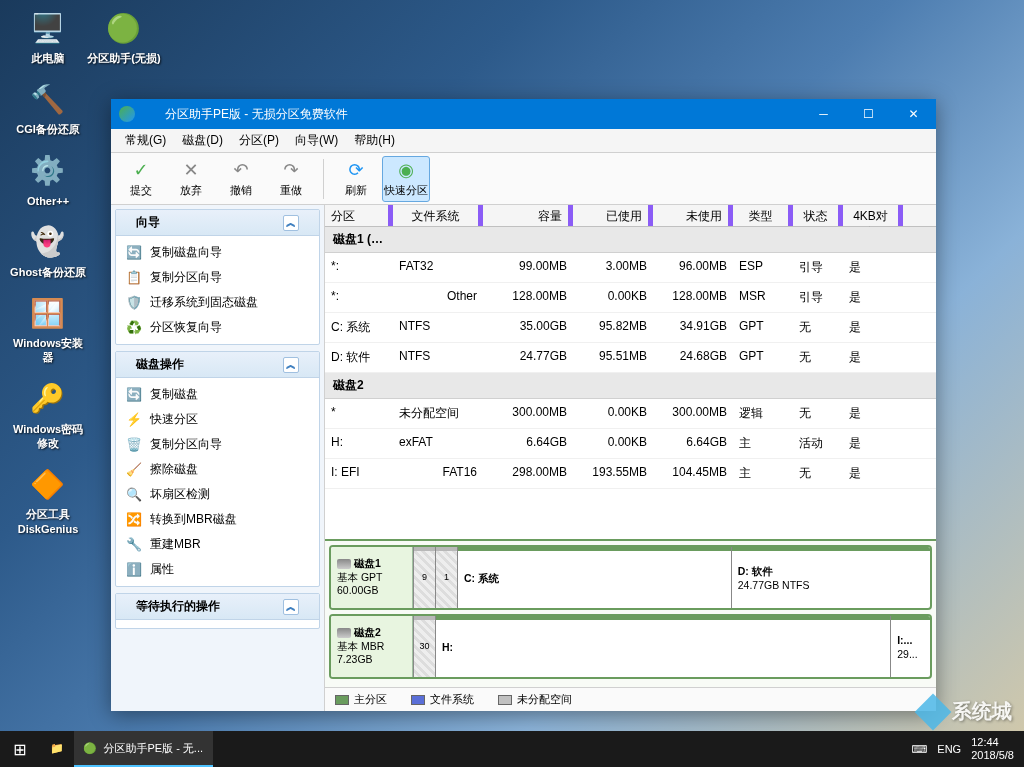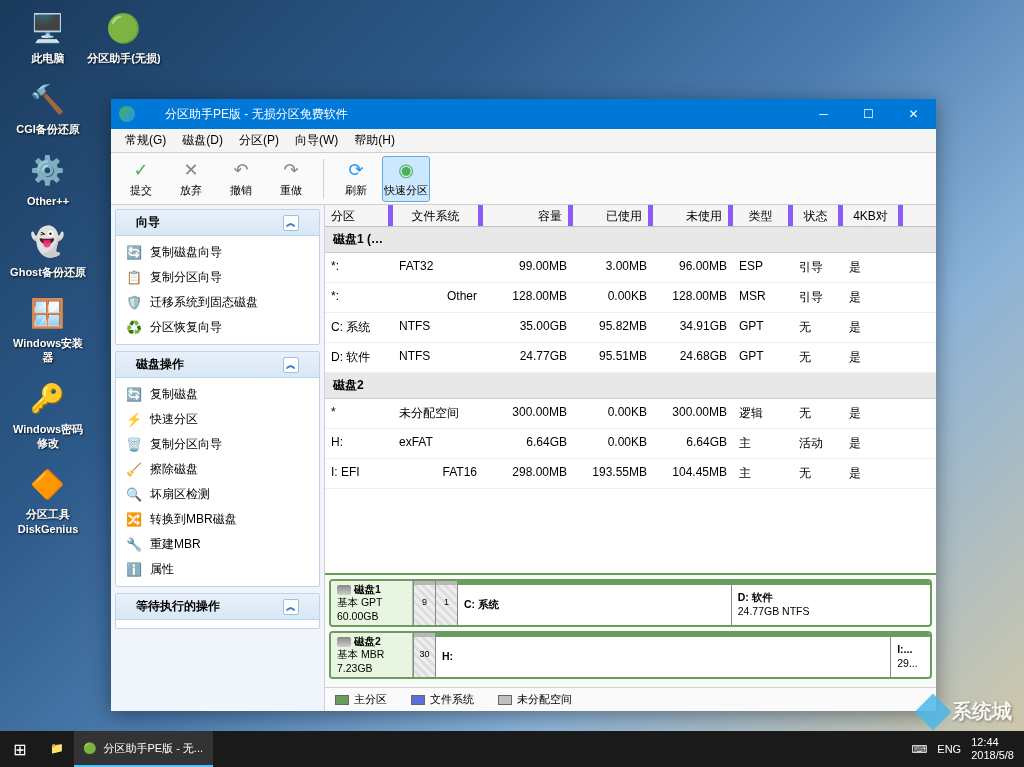--- a/index.html
+++ b/index.html
@@ -49,21 +49,21 @@
 .col-type { width: 60px; }
 .col-stat { width: 50px; }
 .col-4k { width: 60px; }
 
 .grid-body { flex: 1; overflow-y: auto; font-size: 12px; }
 .disk-label { background: #e8e8e8; padding: 4px 8px; font-weight: bold; border-bottom: 1px solid #d0d0d0; }
 .grid-row { display: flex; padding: 4px 0; border-bottom: 1px solid #f0f0f0; cursor: pointer; }
 .grid-row > div { padding: 2px 6px; }
 
 .disk-area { border-top: 2px solid #6a9c5e; padding: 4px; background: #f8fbf6; }
-.disk-block { display: flex; border: 2px solid #6a9c5e; border-radius: 4px; margin-bottom: 4px; background: #fff; height: 48px; overflow: hidden; }
+.disk-block { display: flex; border: 2px solid #6a9c5e; border-radius: 4px; margin-bottom: 4px; background: #fff; height: 65px; overflow: hidden; }
 .disk-info { width: 82px; padding: 3px 6px; font-size: 10.5px; line-height: 1.3; border-right: 1px solid #a0c0a0; background: #e8f5e0; display: flex; flex-direction: column; justify-content: center; }
 .disk-info .dname { font-weight: bold; }
 .disk-info .dicon { display: inline-block; width: 14px; height: 10px; background: linear-gradient(#888,#ccc); border-radius: 2px; margin-right: 3px; vertical-align: middle; }
 .part-block { border-left: 1px solid #888; padding: 3px 6px; font-size: 10.5px; line-height: 1.3; display: flex; flex-direction: column; justify-content: center; position: relative; }
 .part-block.small { width: 22px; padding: 2px 3px; font-size: 9px; align-items: center; }
 .part-header-bar { position: absolute; top: 0; left: 0; right: 0; height: 4px; }
 .part-block .pname { font-weight: bold; margin-top: 3px; }
 
 .legend { display: flex; gap: 24px; padding: 4px 10px; font-size: 11px; border-top: 1px solid #d0d0d0; background: #fafafa; }
 .legend-item { display: flex; align-items: center; gap: 5px; }

